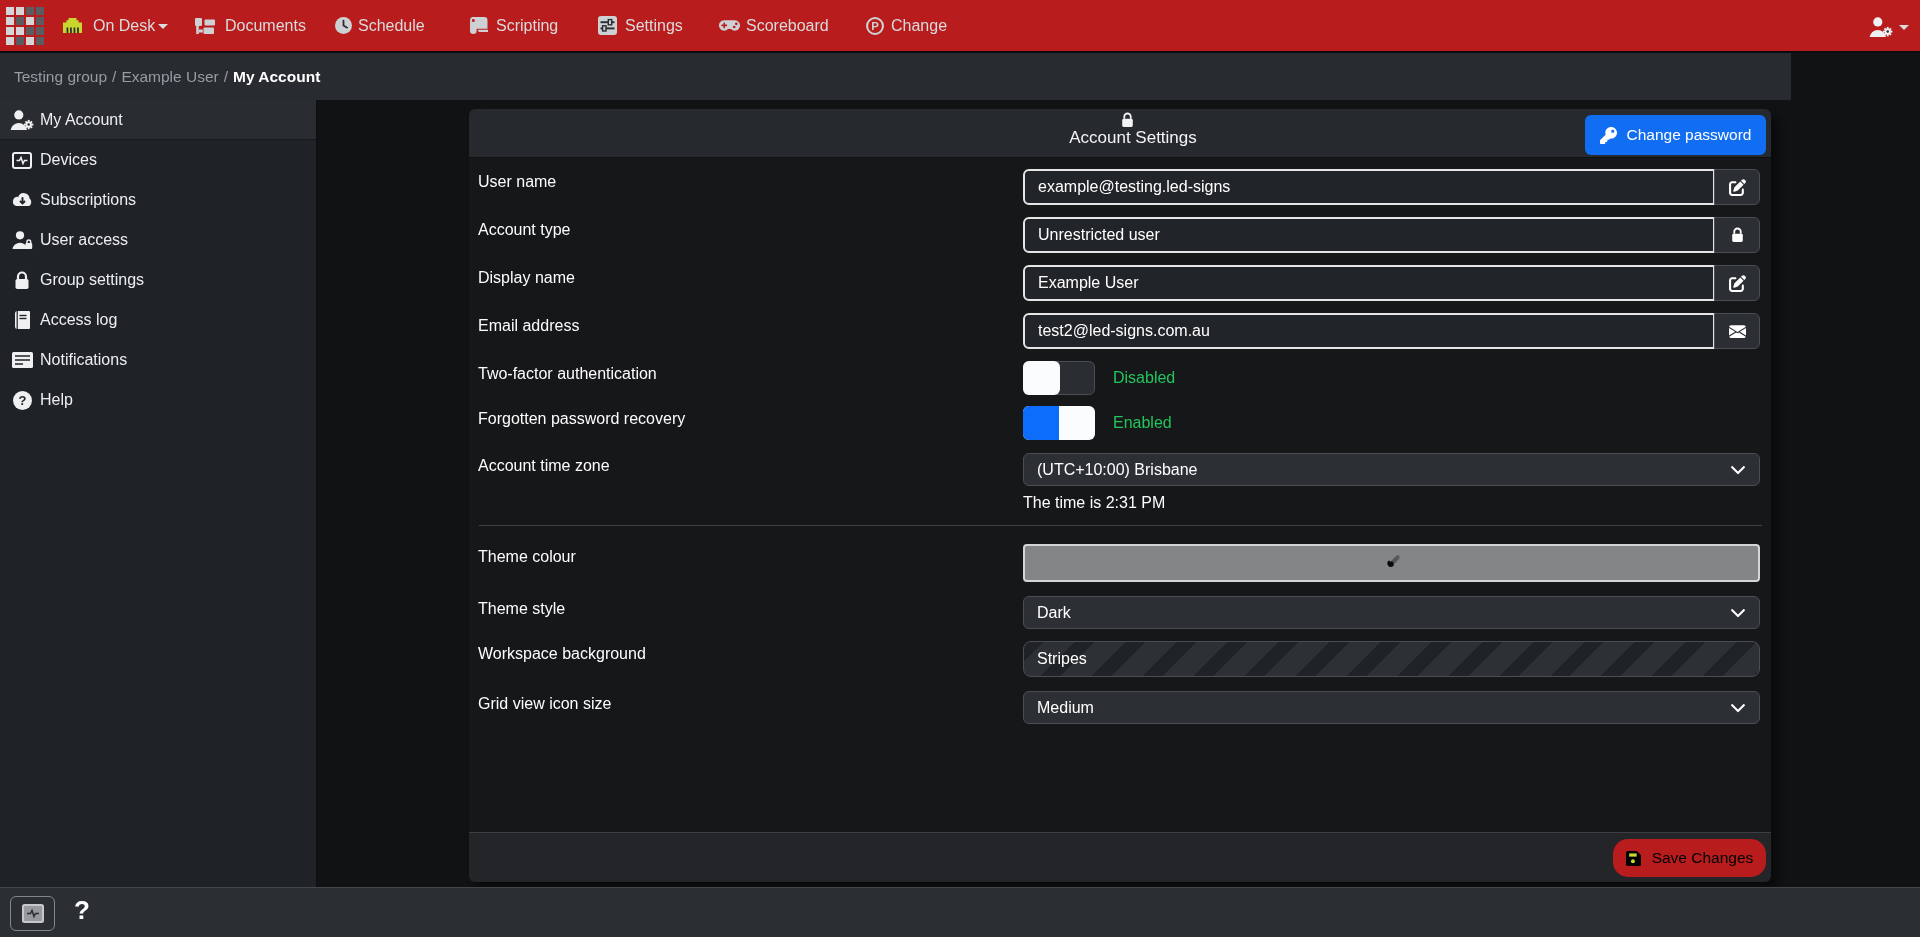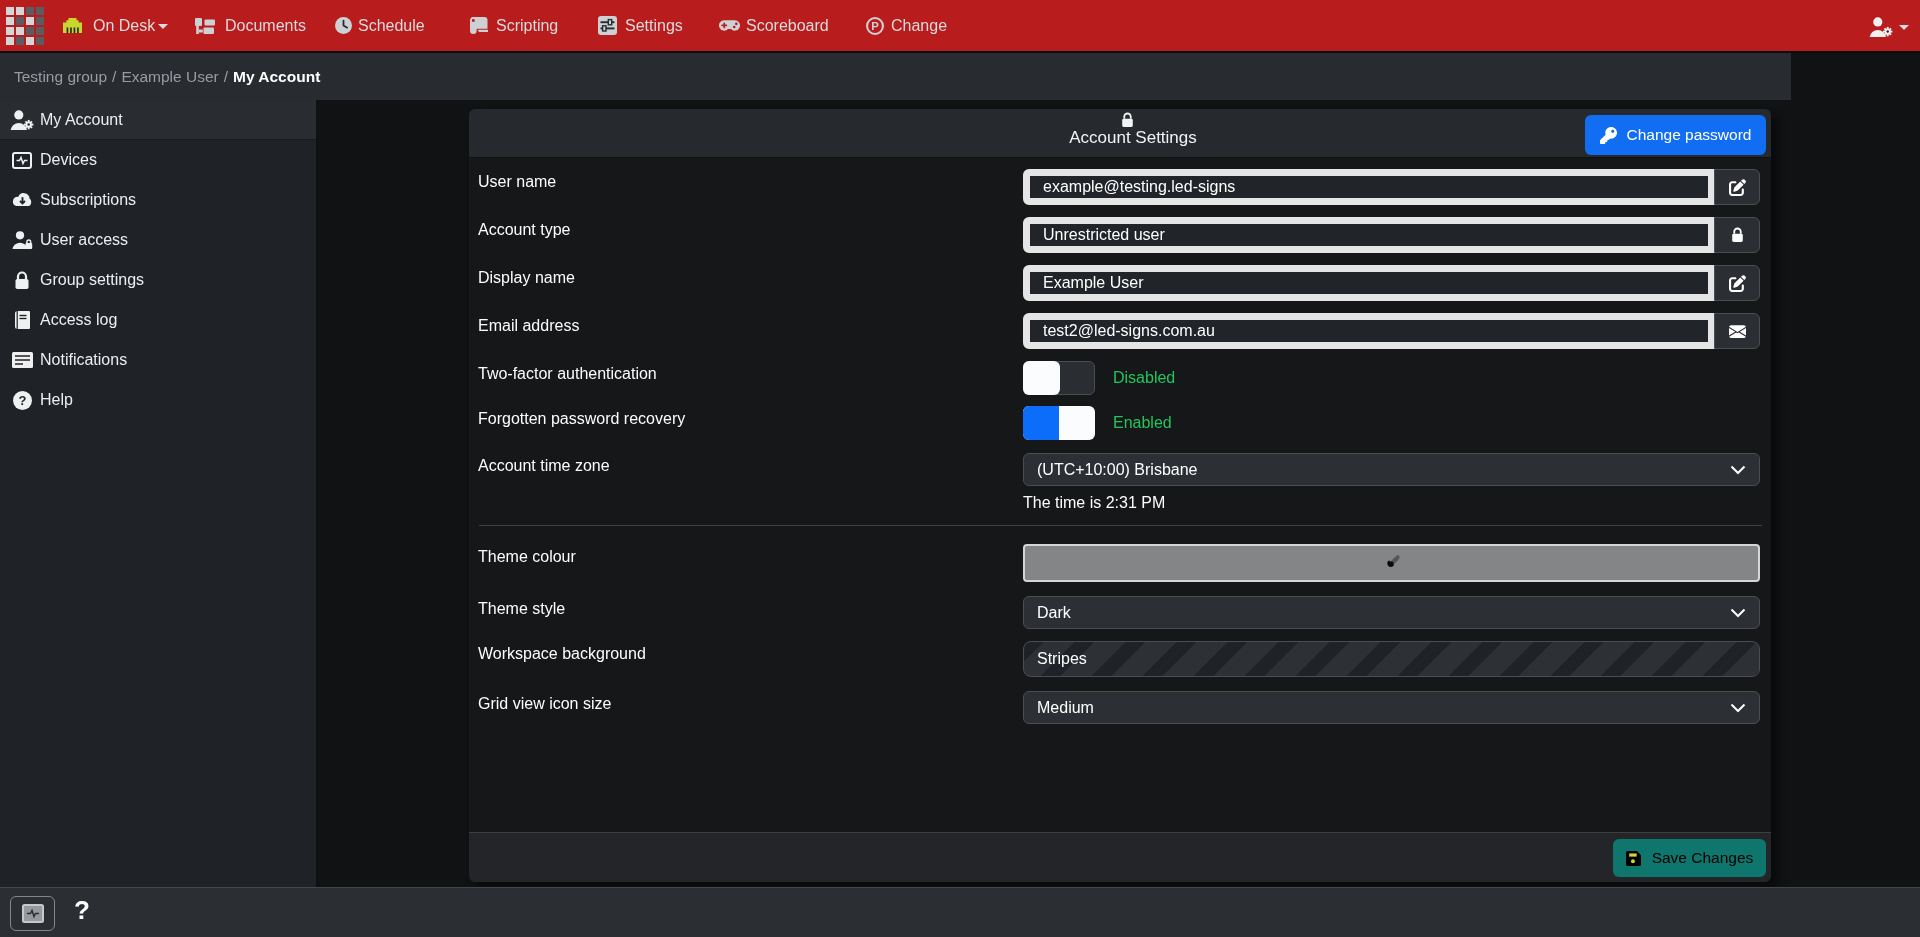--- a/index.html
+++ b/index.html
@@ -41,31 +41,31 @@
            box-shadow:7px 7px 9px rgba(0,0,0,0.45); border-radius:6px; }
   .phead { height:49px; background:#26292d; border-radius:6px 6px 0 0; border-bottom:1px solid #101113;
            display:flex; align-items:center; padding-left:15px; position:relative; color:#f2f3f4; font-size:16px;flex-direction:column; }
   .phead .htitle { margin-left:11px; font-size:17px; }
   .pbody { background:#161719; padding:11px 11px 0 9px; height:674px; position:relative; }
   .pfoot { height:50px; background:#232529; border-top:1px solid #3b3e42; border-radius:0 0 6px 6px; position:relative; }
 
   .btn-blue { position:absolute; right:5px; top:6px; height:40px; width:181px; background:#116df2; border-radius:6px;
               display:flex; align-items:center; justify-content:center; color:#fff; font-size:15.5px; }
   .btn-blue svg { margin-right:10px; }
-  .btn-save { position:absolute; right:5px; top:6px; height:38px; width:153px; background:#0f766e; border-radius:6px;
+  .btn-save { position:absolute; right:5px; top:6px; height:38px; width:153px; background:#b91c1c; border-radius:15px;
               display:flex; align-items:center; justify-content:center; color:#000; font-size:15.5px; }
   .btn-save svg { margin-right:11px; }
 
   
   .frow { position:relative; margin-bottom:12px; }
   .frow .flabel { position:absolute; left:0; top:5px; line-height:16px; font-size:16px; color:#fdfdfe; }
   .ctl { position:absolute; left:545px; top:0; width:737px; }
 
   .igroup { height:36px; display:flex; }
-  .ifield { flex:1; background:#212529; border:7px solid #e5e5e5; border-radius:6px 0 0 6px;
+  .ifield { flex:1; background:#212529; border:2px solid #e5e5e5; border-radius:6px 0 0 6px;
             font-size:16px; color:#fff; display:flex; align-items:center; padding-left:13px; }
   .ibtn { width:46px; margin-left:-1px; background:#2b2e33; border:1px solid #4a4e53; border-radius:0 6px 6px 0;
           display:flex; align-items:center; justify-content:center; }
 
   .sel { height:33px; background:#2c3034; border:1px solid #4a4e53; border-radius:6px; font-size:16px; color:#fff;
          display:flex; align-items:center; padding-left:13px; position:relative; }
   .sel .chev { position:absolute; right:13px; top:50%; transform:translateY(-50%); }
 
   .toggle { width:72px; height:34px; border-radius:6px; position:relative; }
   .tog-off { background:#2a2d31; border:1px solid #4a4e53; }

